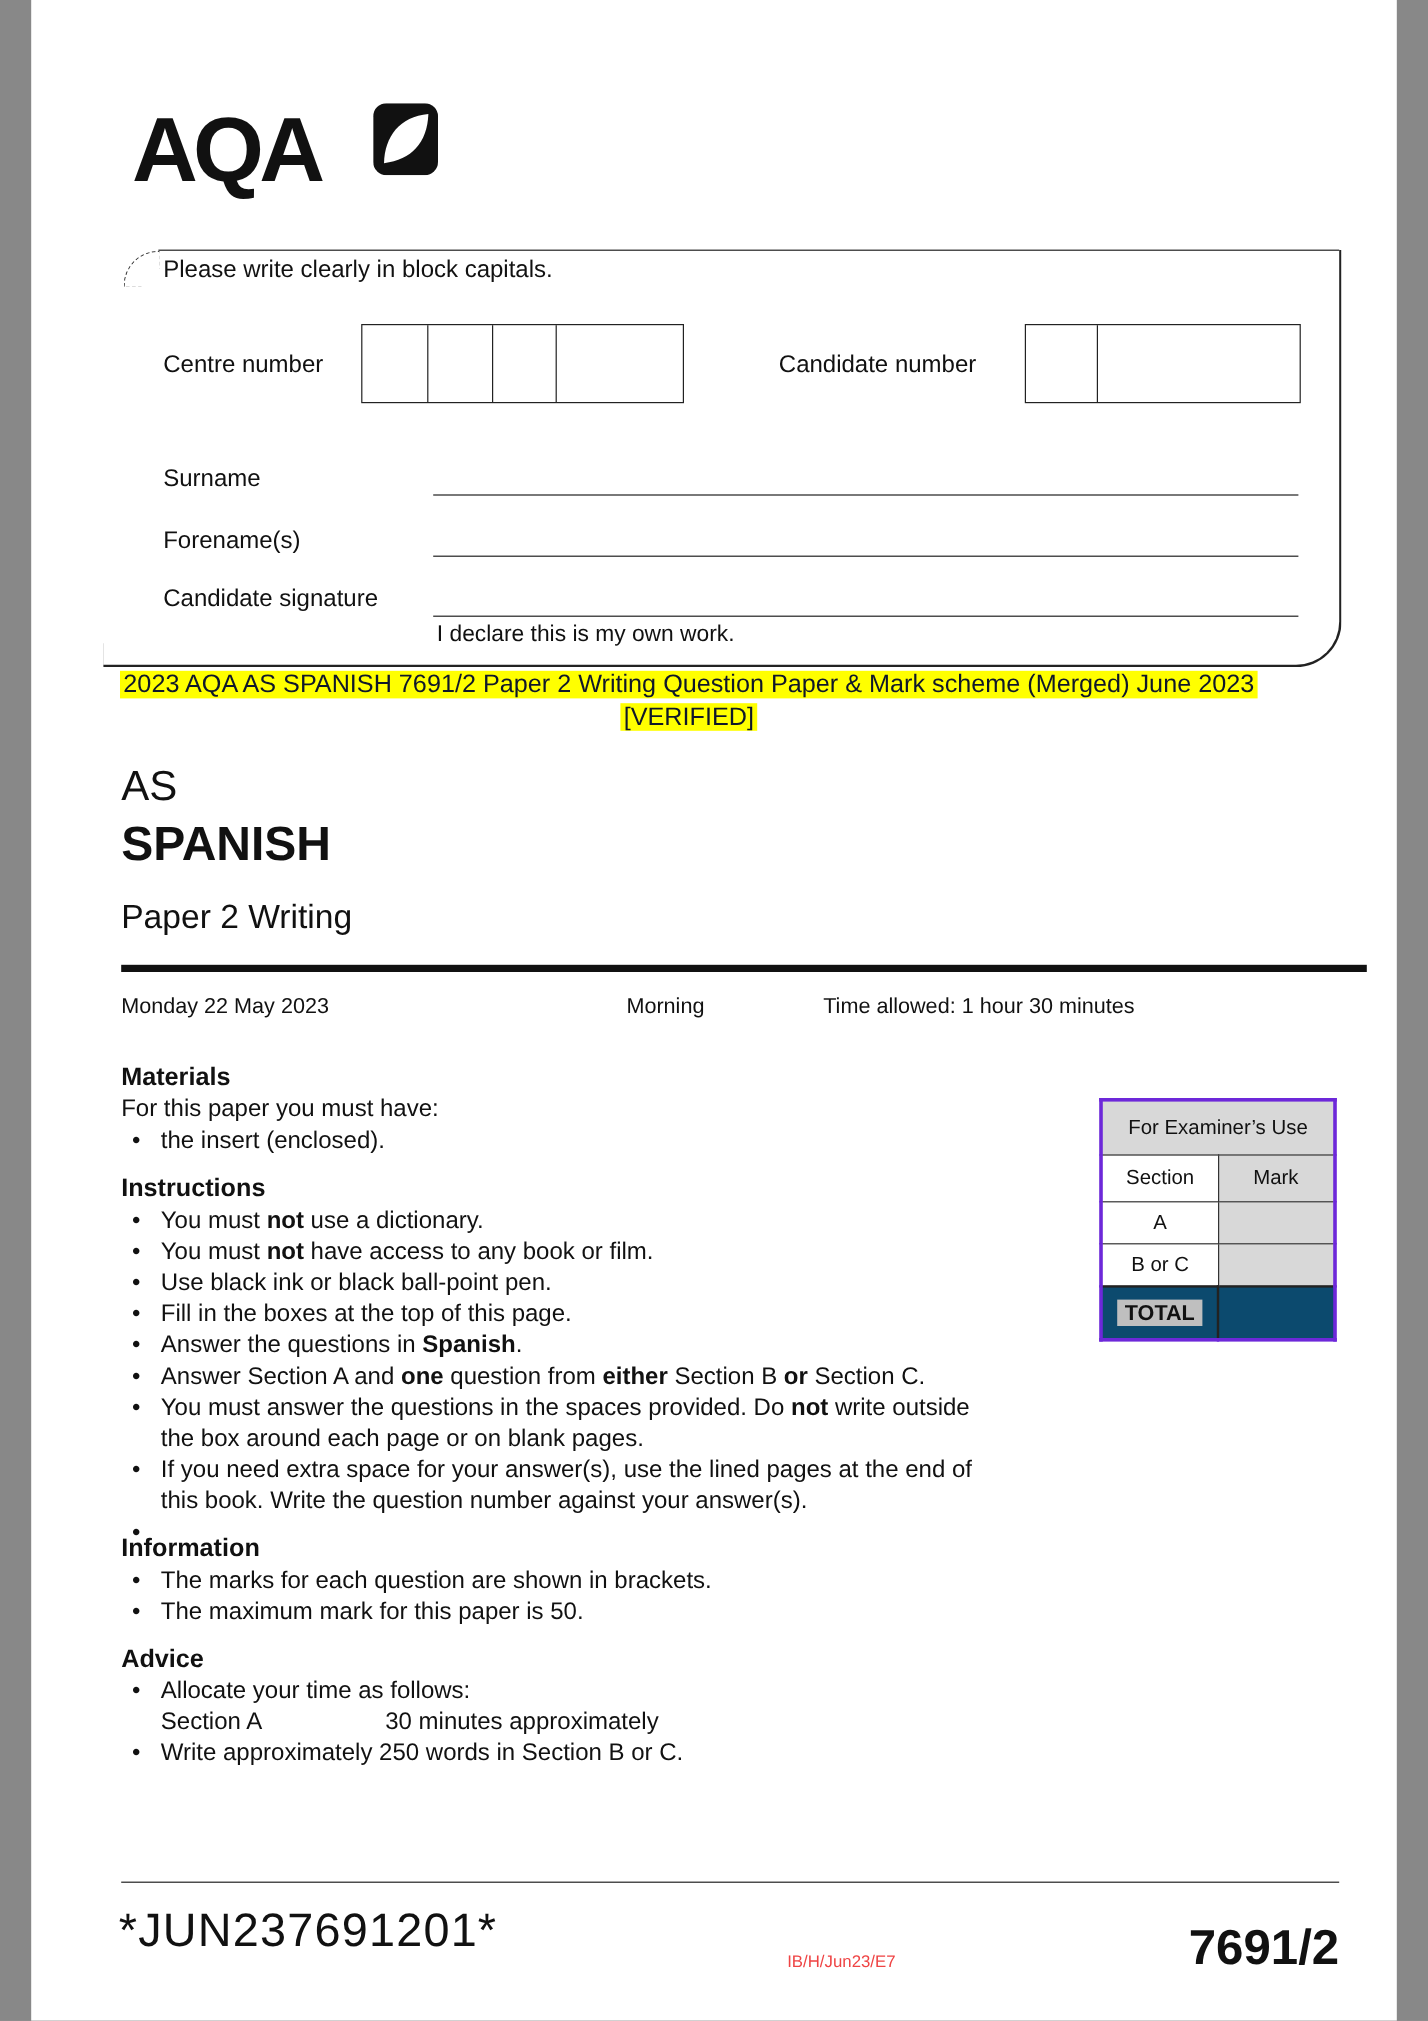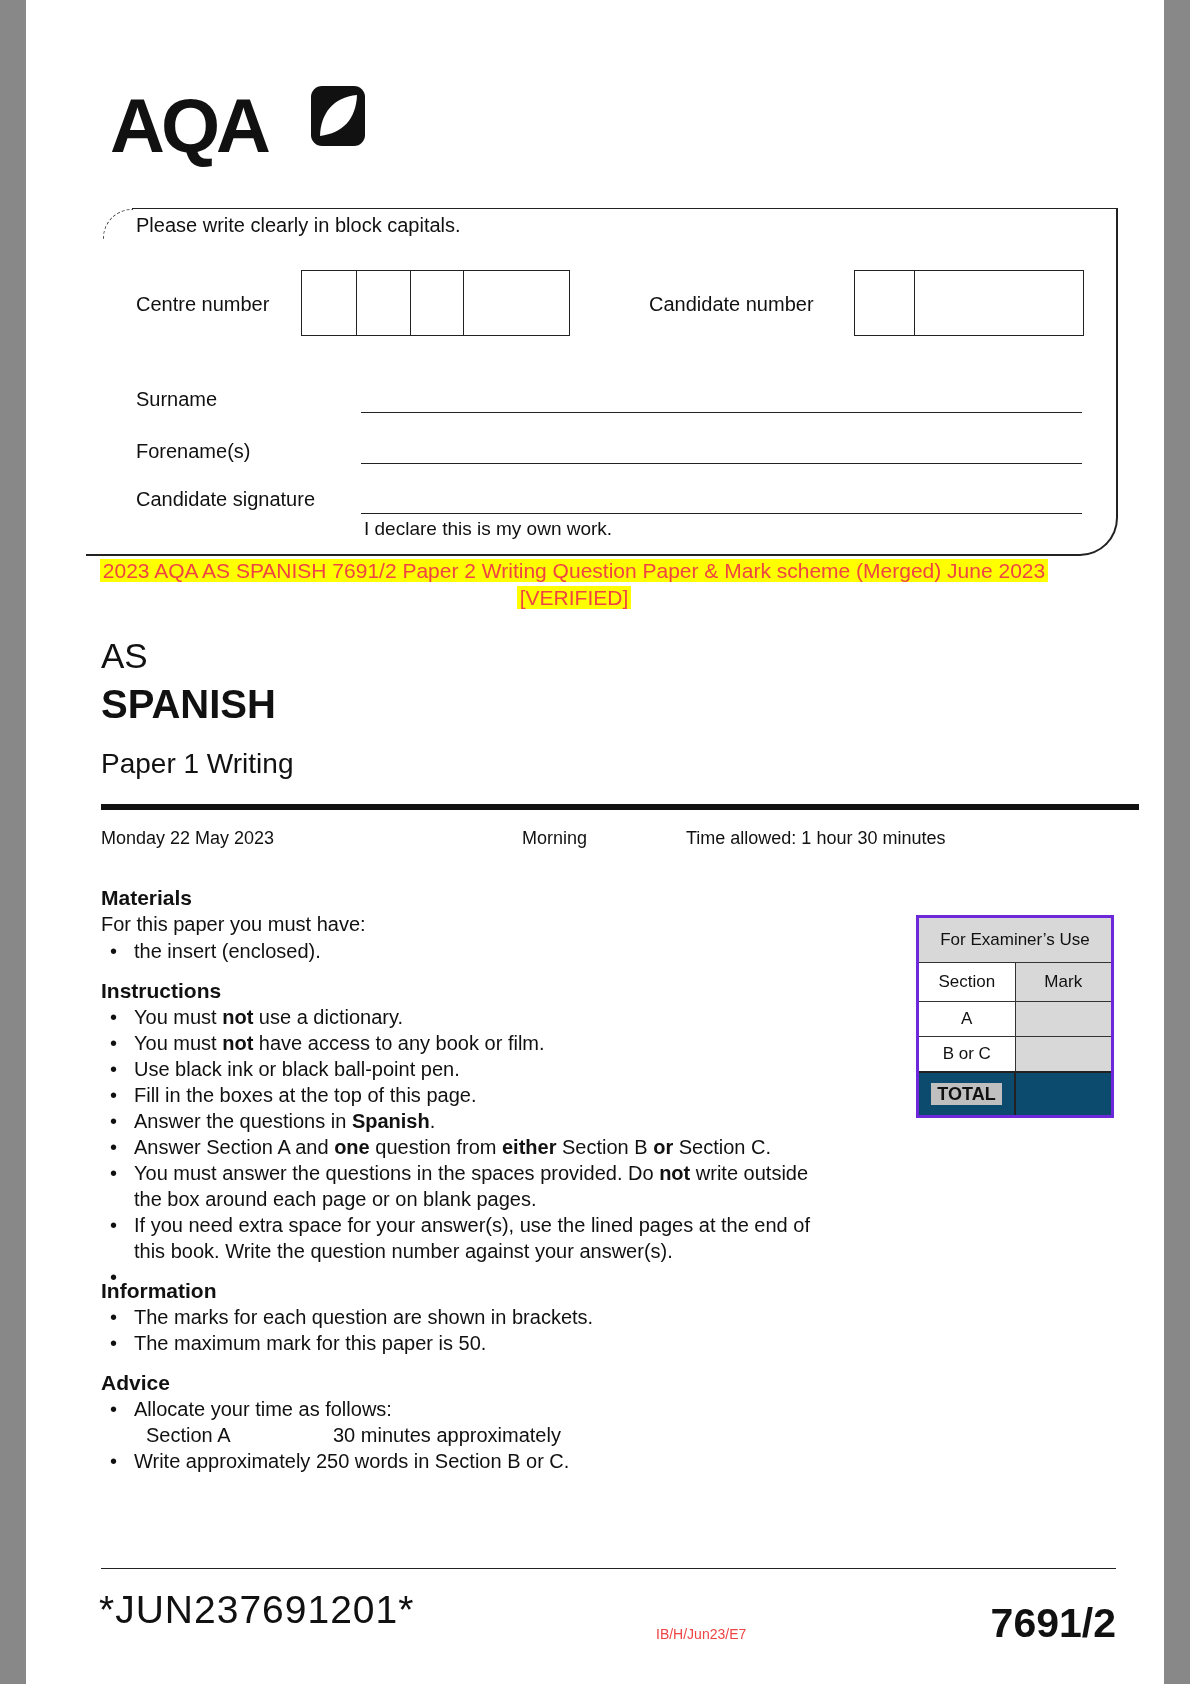--- a/index.html
+++ b/index.html
@@ -22,41 +22,41 @@
   .cand-label{position:absolute;font-size:20px;}
   .numcells{position:absolute;display:flex;height:64px;border:1.6px solid #222;}
   .numcells .cell{border-right:1.6px solid #222;height:100%;}
   .numcells .cell:last-child{border-right:none;}
   .fieldline{position:absolute;border-bottom:1.4px solid #222;}
   .declare{position:absolute;font-size:19px;}
 
   
   .banner{position:absolute;left:40px;top:557px;width:1016px;text-align:center;
           font-size:21px;line-height:27px;}
-  .banner .hl{background:#ffff00;color:#ef4444;padding:0 3px;}
+  .banner .hl{background:#ffff00;color:#0f172a;padding:0 3px;}
 
   
   .t-level{position:absolute;left:75px;top:636px;font-size:35px;}
   .t-subject{position:absolute;left:75px;top:682px;font-size:40px;font-weight:bold;}
   .t-paper{position:absolute;left:75px;top:748px;font-size:28px;}
   .thickrule{position:absolute;left:75px;top:804px;width:1038px;height:6px;background:#111;}
 
   
   .sess{position:absolute;top:828px;font-size:18px;}
   .sess.date{left:75px;} .sess.tod{left:496px;} .sess.allowed{left:660px;}
 
   
   .bodycol{position:absolute;left:75px;top:885px;width:845px;font-size:20px;line-height:26px;}
   .bodycol h3{margin:0;font-size:21px;line-height:26px;font-weight:bold;}
   .bodycol .mt{margin-top:14px;}
   .bodycol p{margin:0;line-height:27px;}
   ul.blist{list-style:none;margin:0;padding:0;}
   ul.blist li{position:relative;padding-left:33px;line-height:26px;}
   ul.blist li .blt{position:absolute;left:9px;}
-  .cline .c1{display:inline-block;width:187px;margin-left:12px;}
+  .cline .c1{display:inline-block;width:187px;}
 
   
   .exwrap{position:absolute;left:890px;top:915px;}
   table.extab{border-collapse:collapse;width:198px;table-layout:fixed;
               border:3px solid #6d28d9;font-size:17px;}
   table.extab td{border:1.2px solid #333;text-align:center;padding:0;}
   .ex-head{height:44px;background:#d8d8d8;}
   .ex-sec{height:38px;width:100px;background:#ffffff;}
   .ex-mark{height:38px;width:98px;background:#d8d8d8;}
   .ex-row{height:34px;background:#ffffff;}
@@ -114,21 +114,21 @@
   <div class="fieldline" style="left:335px;top:472px;width:721px;height:41px;"></div>
   <div class="declare" style="left:338px;top:518px;">I declare this is my own work.</div>
 
   <div class="banner">
     <span class="hl">2023 AQA AS SPANISH 7691/2 Paper 2 Writing Question Paper &amp; Mark scheme (Merged) June 2023</span><br>
     <span class="hl">[VERIFIED]</span>
   </div>
 
   <div class="t-level">AS</div>
   <div class="t-subject">SPANISH</div>
-  <div class="t-paper">Paper 1 Writing</div>
+  <div class="t-paper">Paper 2 Writing</div>
   <div class="thickrule"></div>
 
   <div class="sess date">Monday 22 May 2023</div>
   <div class="sess tod">Morning</div>
   <div class="sess allowed">Time allowed: 1 hour 30 minutes</div>
 
   <div class="exwrap">
     <table class="extab">
       <tbody>
           <tr>

